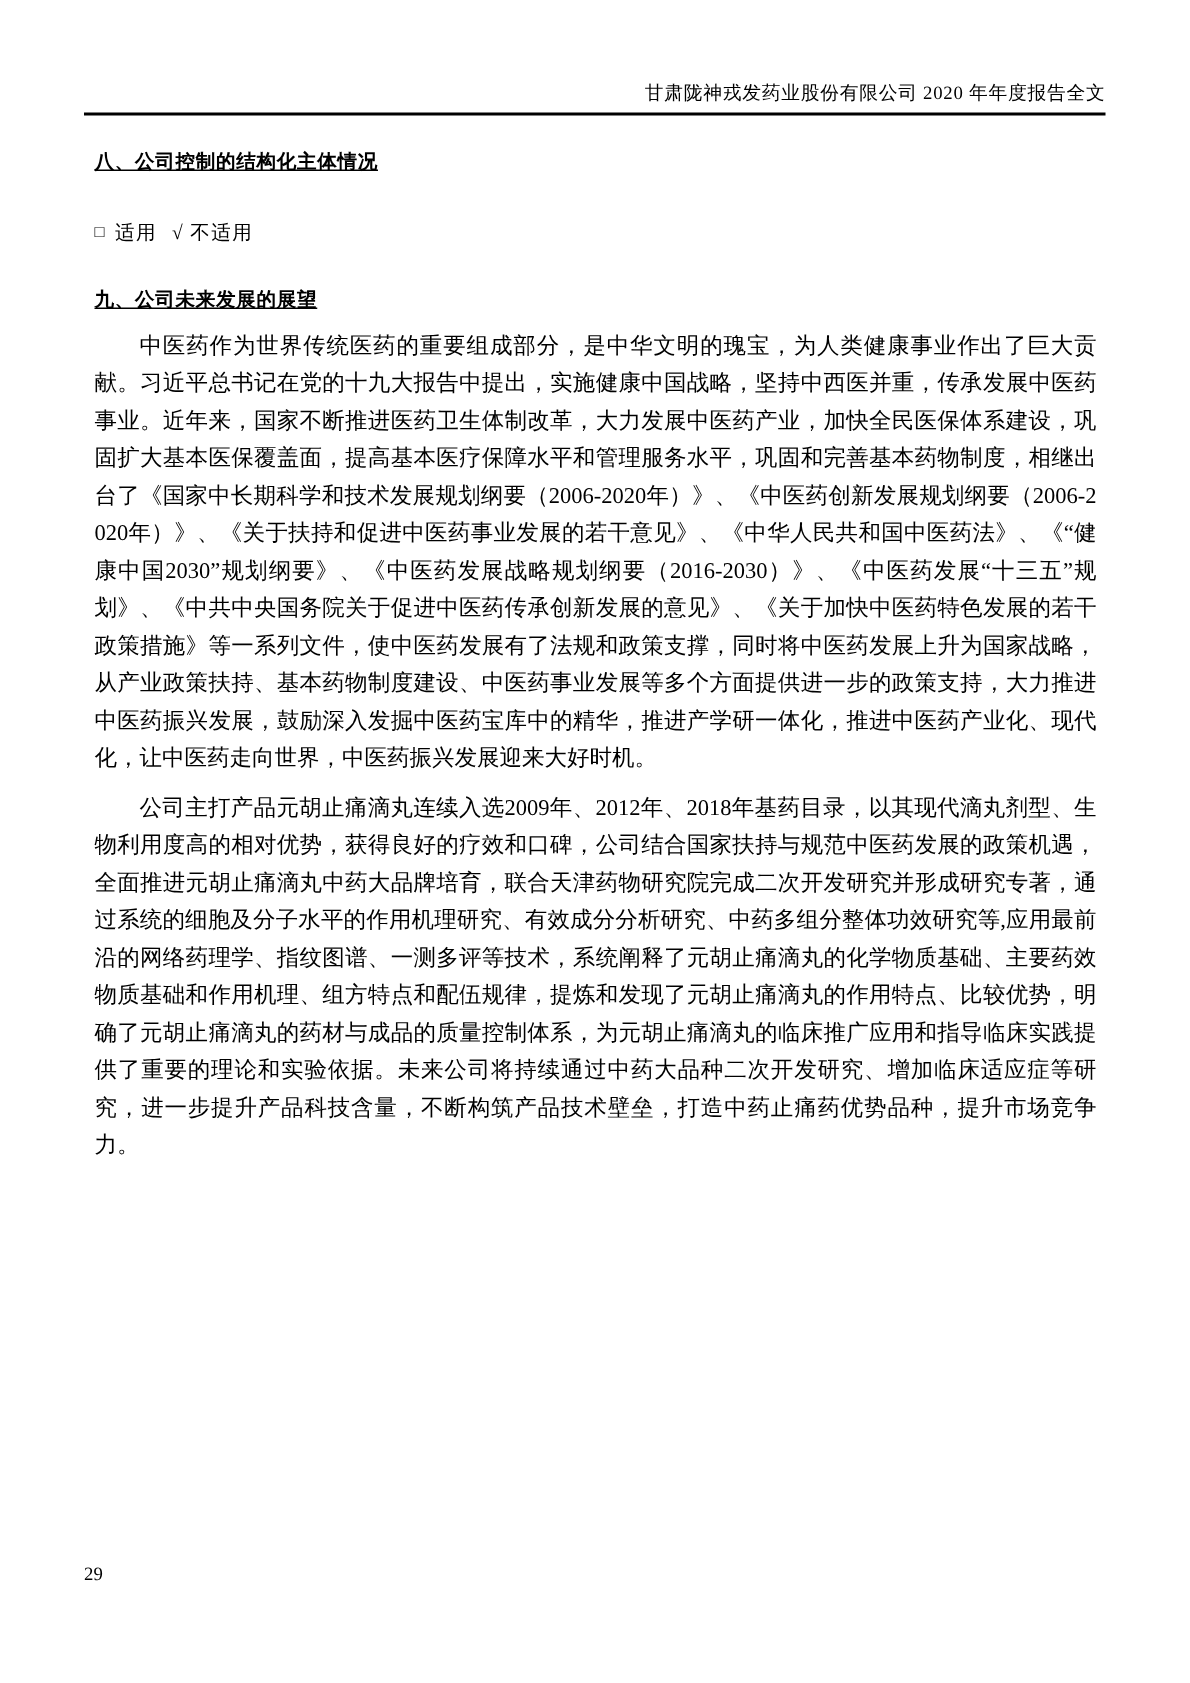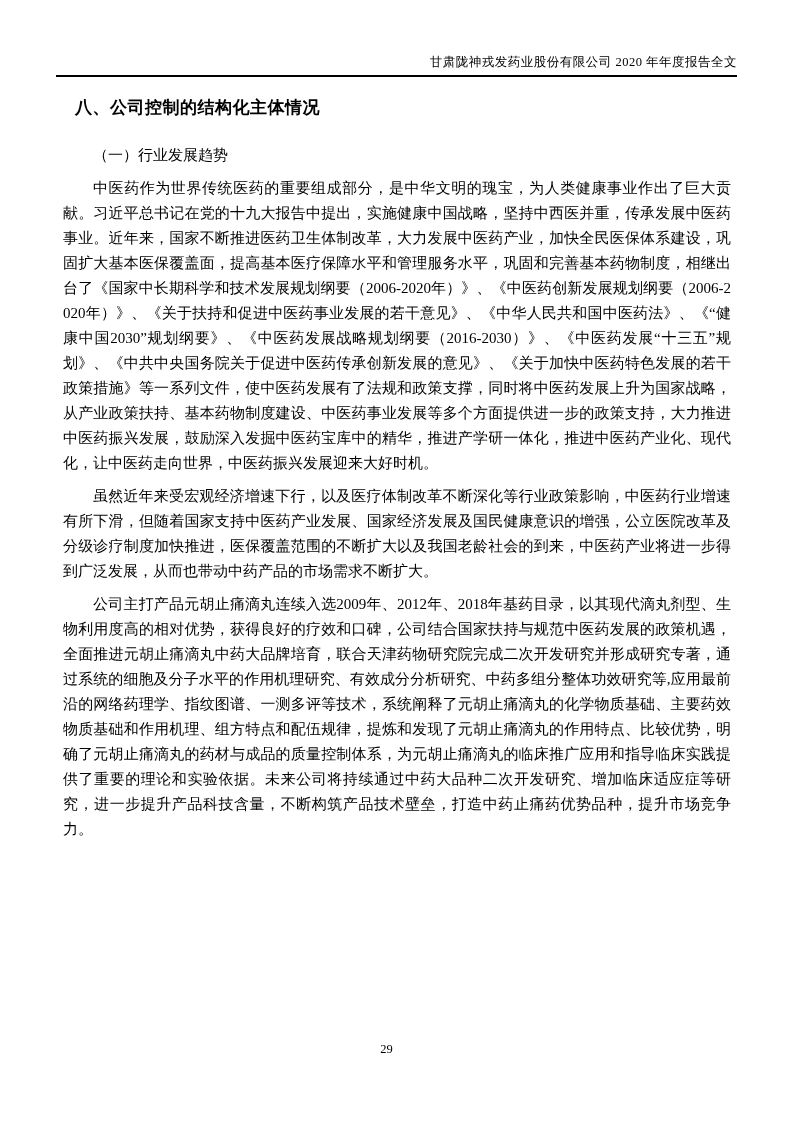--- a/index.html
+++ b/index.html
@@ -34,25 +34,26 @@
     border-top: 2px solid #000000;
     height: 0;
   }
   .content {
     position: absolute;
     top: 0;
     left: 63px;
     width: 668px;
   }
   .h-major {
-    margin: 12px;
-    font-size: 17px;
+    margin: 0;
+    font-size: 13px;
     font-weight: 700;
     line-height: 22px;
     letter-spacing: 0.5px;
+    text-decoration: underline;
   }
   .h-sec8 { margin-top: 97px; }
   .h-sec9 { margin-top: 24px; }
   .applicability {
     margin: 27px 0 0 0;
     font-size: 13px;
     line-height: 17px;
     letter-spacing: 1px;
   }
   .applicability .box {
@@ -78,43 +79,45 @@
     text-indent: 2em;
     text-align: justify;
     text-justify: inter-character;
     word-break: break-all;
   }
   .page-number {
     position: absolute;
     top: 1042px;
     left: 56px;
     width: 661px;
-    text-align: center;
+    text-align: left;
     font-size: 12.5px;
   }
 </style>
 </head>
 <body>
 
 <div class="page">
 
   <div class="running-header">
     <span>甘肃陇神戎发药业股份有限公司 2020 年年度报告全文</span>
   </div>
   <div class="header-rule"></div>
 
   <div class="content">
 
     <h1 class="h-major h-sec8">八、公司控制的结构化主体情况</h1>
 
+    <p class="applicability">
+      <span class="box">□</span><span>适用</span><span class="check">√</span><span>不适用</span>
+    </p>
+
+    <h1 class="h-major h-sec9">九、公司未来发展的展望</h1>
 
 
-    <p class="subheading">（一）行业发展趋势</p>
-
     <p class="para">中医药作为世界传统医药的重要组成部分，是中华文明的瑰宝，为人类健康事业作出了巨大贡献。习近平总书记在党的十九大报告中提出，实施健康中国战略，坚持中西医并重，传承发展中医药事业。近年来，国家不断推进医药卫生体制改革，大力发展中医药产业，加快全民医保体系建设，巩固扩大基本医保覆盖面，提高基本医疗保障水平和管理服务水平，巩固和完善基本药物制度，相继出台了《国家中长期科学和技术发展规划纲要（2006-2020年）》、《中医药创新发展规划纲要（2006-2020年）》、《关于扶持和促进中医药事业发展的若干意见》、《中华人民共和国中医药法》、《“健康中国2030”规划纲要》、《中医药发展战略规划纲要（2016-2030）》、《中医药发展“十三五”规划》、《中共中央国务院关于促进中医药传承创新发展的意见》、《关于加快中医药特色发展的若干政策措施》等一系列文件，使中医药发展有了法规和政策支撑，同时将中医药发展上升为国家战略，从产业政策扶持、基本药物制度建设、中医药事业发展等多个方面提供进一步的政策支持，大力推进中医药振兴发展，鼓励深入发掘中医药宝库中的精华，推进产学研一体化，推进中医药产业化、现代化，让中医药走向世界，中医药振兴发展迎来大好时机。</p>
-    <p class="para">虽然近年来受宏观经济增速下行，以及医疗体制改革不断深化等行业政策影响，中医药行业增速有所下滑，但随着国家支持中医药产业发展、国家经济发展及国民健康意识的增强，公立医院改革及分级诊疗制度加快推进，医保覆盖范围的不断扩大以及我国老龄社会的到来，中医药产业将进一步得到广泛发展，从而也带动中药产品的市场需求不断扩大。</p>
     <p class="para">公司主打产品元胡止痛滴丸连续入选2009年、2012年、2018年基药目录，以其现代滴丸剂型、生物利用度高的相对优势，获得良好的疗效和口碑，公司结合国家扶持与规范中医药发展的政策机遇，全面推进元胡止痛滴丸中药大品牌培育，联合天津药物研究院完成二次开发研究并形成研究专著，通过系统的细胞及分子水平的作用机理研究、有效成分分析研究、中药多组分整体功效研究等,应用最前沿的网络药理学、指纹图谱、一测多评等技术，系统阐释了元胡止痛滴丸的化学物质基础、主要药效物质基础和作用机理、组方特点和配伍规律，提炼和发现了元胡止痛滴丸的作用特点、比较优势，明确了元胡止痛滴丸的药材与成品的质量控制体系，为元胡止痛滴丸的临床推广应用和指导临床实践提供了重要的理论和实验依据。未来公司将持续通过中药大品种二次开发研究、增加临床适应症等研究，进一步提升产品科技含量，不断构筑产品技术壁垒，打造中药止痛药优势品种，提升市场竞争力。</p>
 
   </div>
 
   <div class="page-number">29</div>
 
 </div>
 
 </body></html>

